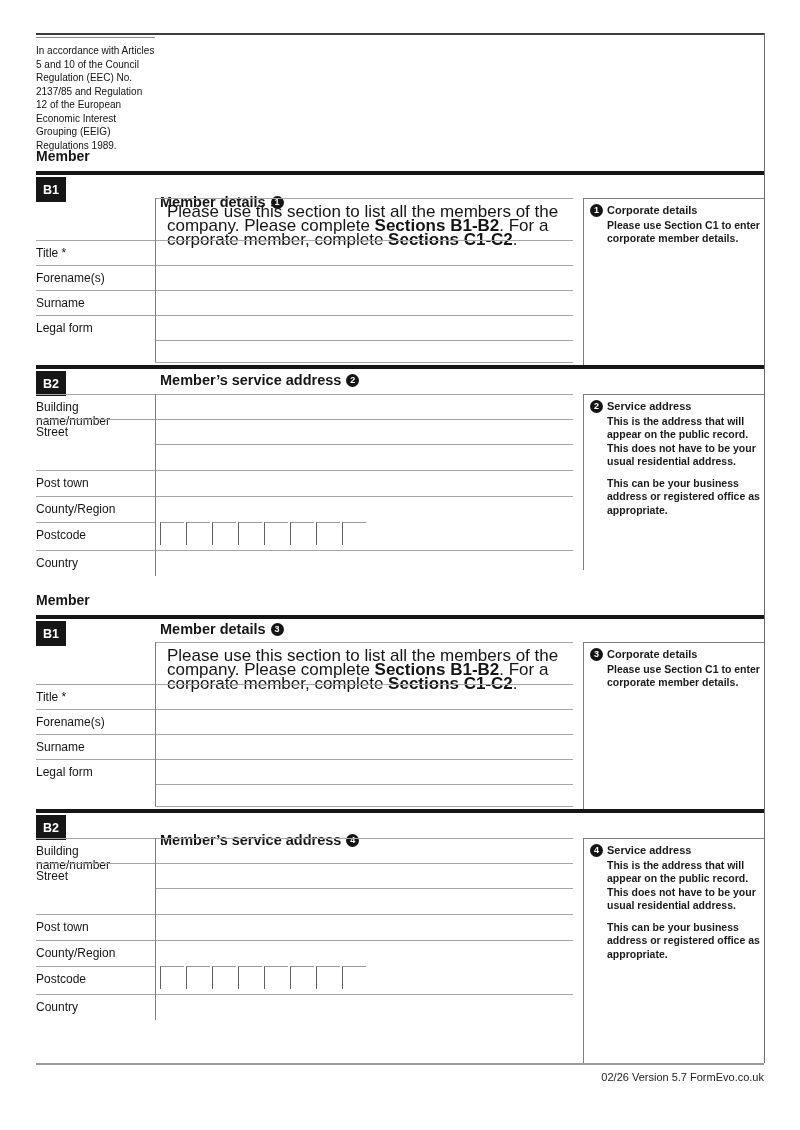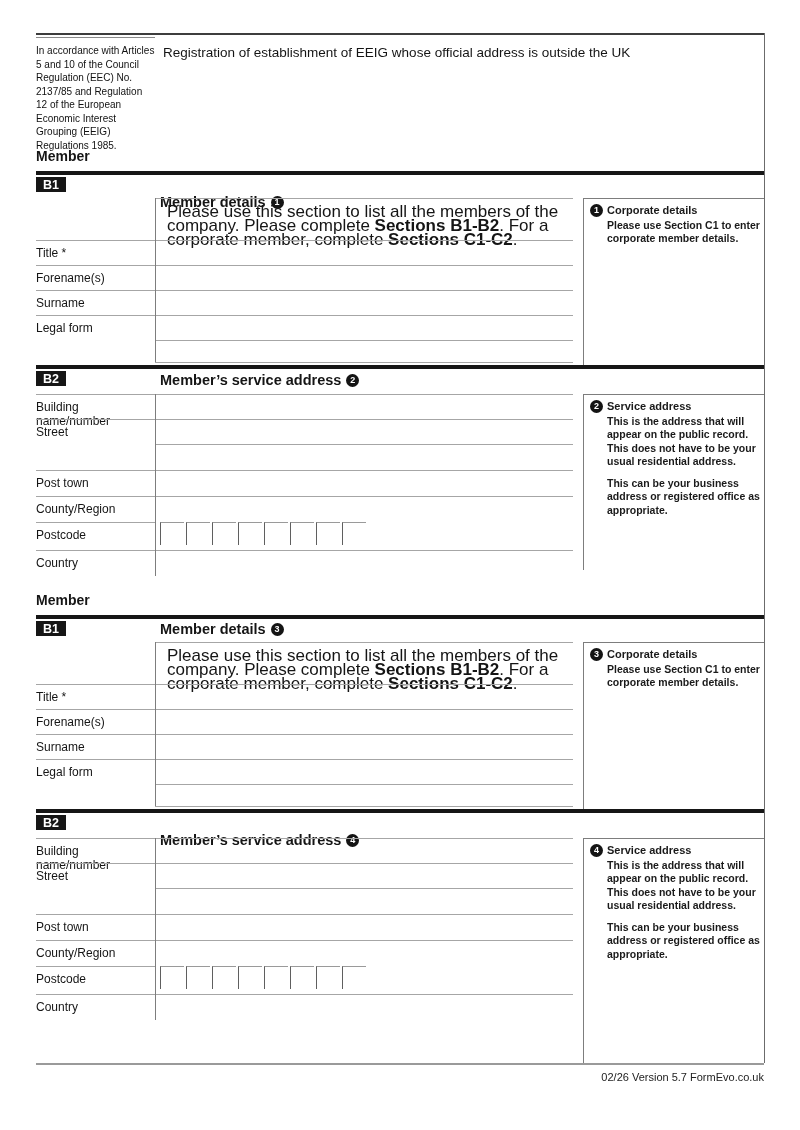--- a/index.html
+++ b/index.html
@@ -25,21 +25,21 @@
   .formtitle .code { font-weight:bold; }
   .formtitle .fname { margin-left:6px; }
   .formsub    { font-size:13.5px; margin-top:5px; white-space:nowrap; }
 
   
   .group { position:absolute; left:36px; width:728px; height:440px; }
   .memberhead { position:absolute; top:0; left:0; font-size:14px; font-weight:bold; }
 
   .thickrule { position:absolute; left:0; width:728px; height:4px; background:#161616; }
   .badge {
-    position:absolute; left:0; width:30px; height:15px; background:#161616;
+    position:absolute; left:0; width:30px; height:25px; background:#161616;
     color:#fff; font-weight:bold; font-size:12.5px;
     display:flex; align-items:center; justify-content:center;
   }
   .sechead { position:absolute; left:124px; font-size:14.5px; font-weight:bold; white-space:nowrap;margin-top:16px; }
   .numcircle {
     display:inline-flex; width:13px; height:13px; border-radius:50%;
     background:#141414; color:#fff; font-size:9px; font-weight:bold;
     align-items:center; justify-content:center; line-height:1;
   }
   .sechead .numcircle { margin-left:5px; position:relative; top:-2px; }
@@ -75,24 +75,23 @@
   .notehead { display:flex; align-items:flex-start; gap:4px; font-size:11px; font-weight:bold; }
   .notehead .numcircle { flex:0 0 13px; margin-top:0; }
   .notes p { margin:1px 0 8px 17px;font-weight:bold; }
 </style>
 </head>
 <body>
 
 <div class="abs toprule"></div>
 <div class="abs rightedge"></div>
 
-<div class="abs refblock">In accordance with Articles 5 and 10 of the Council Regulation (EEC) No. 2137/85 and Regulation 12 of the European Economic Interest Grouping (EEIG) Regulations 1985.</div>
+<div class="abs refblock">In accordance with Articles 5 and 10 of the Council Regulation (EEC) No. 2137/85 and Regulation 12 of the European Economic Interest Grouping (EEIG) Regulations 1989.</div>
 
 <div class="abs titleblock">
-  <div class="formsub">Registration of establishment of EEIG whose official address is outside the UK</div>
 </div>
 
 <section class="group" style="top:148px">
   <h2 class="memberhead">Member</h2>
 
   <div class="thickrule" style="top:23px"></div>
   <div class="badge" style="top:29px">B1</div>
   <div class="sechead" style="top:30px"><span>Member details</span><span class="numcircle">1</span></div>
 
   <div class="row" style="top:50px;height:42px">

